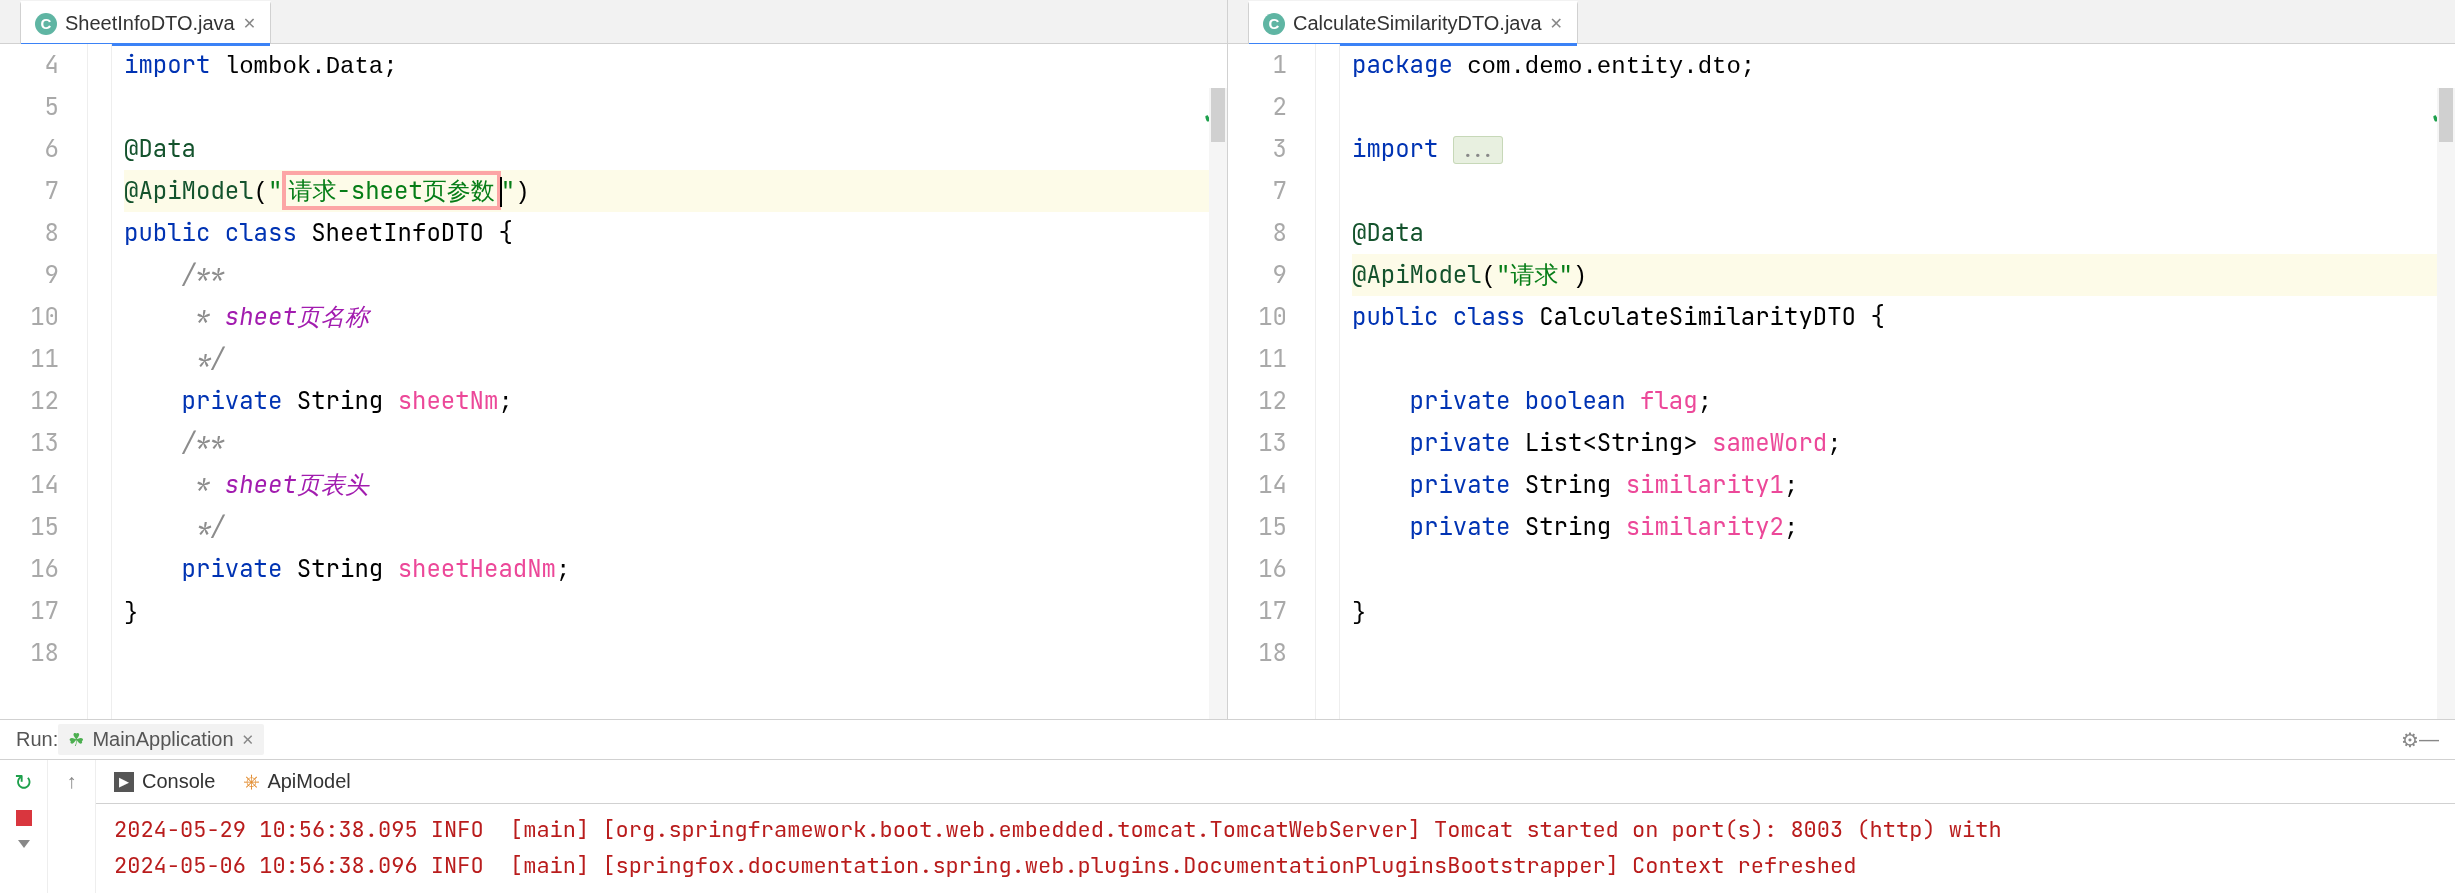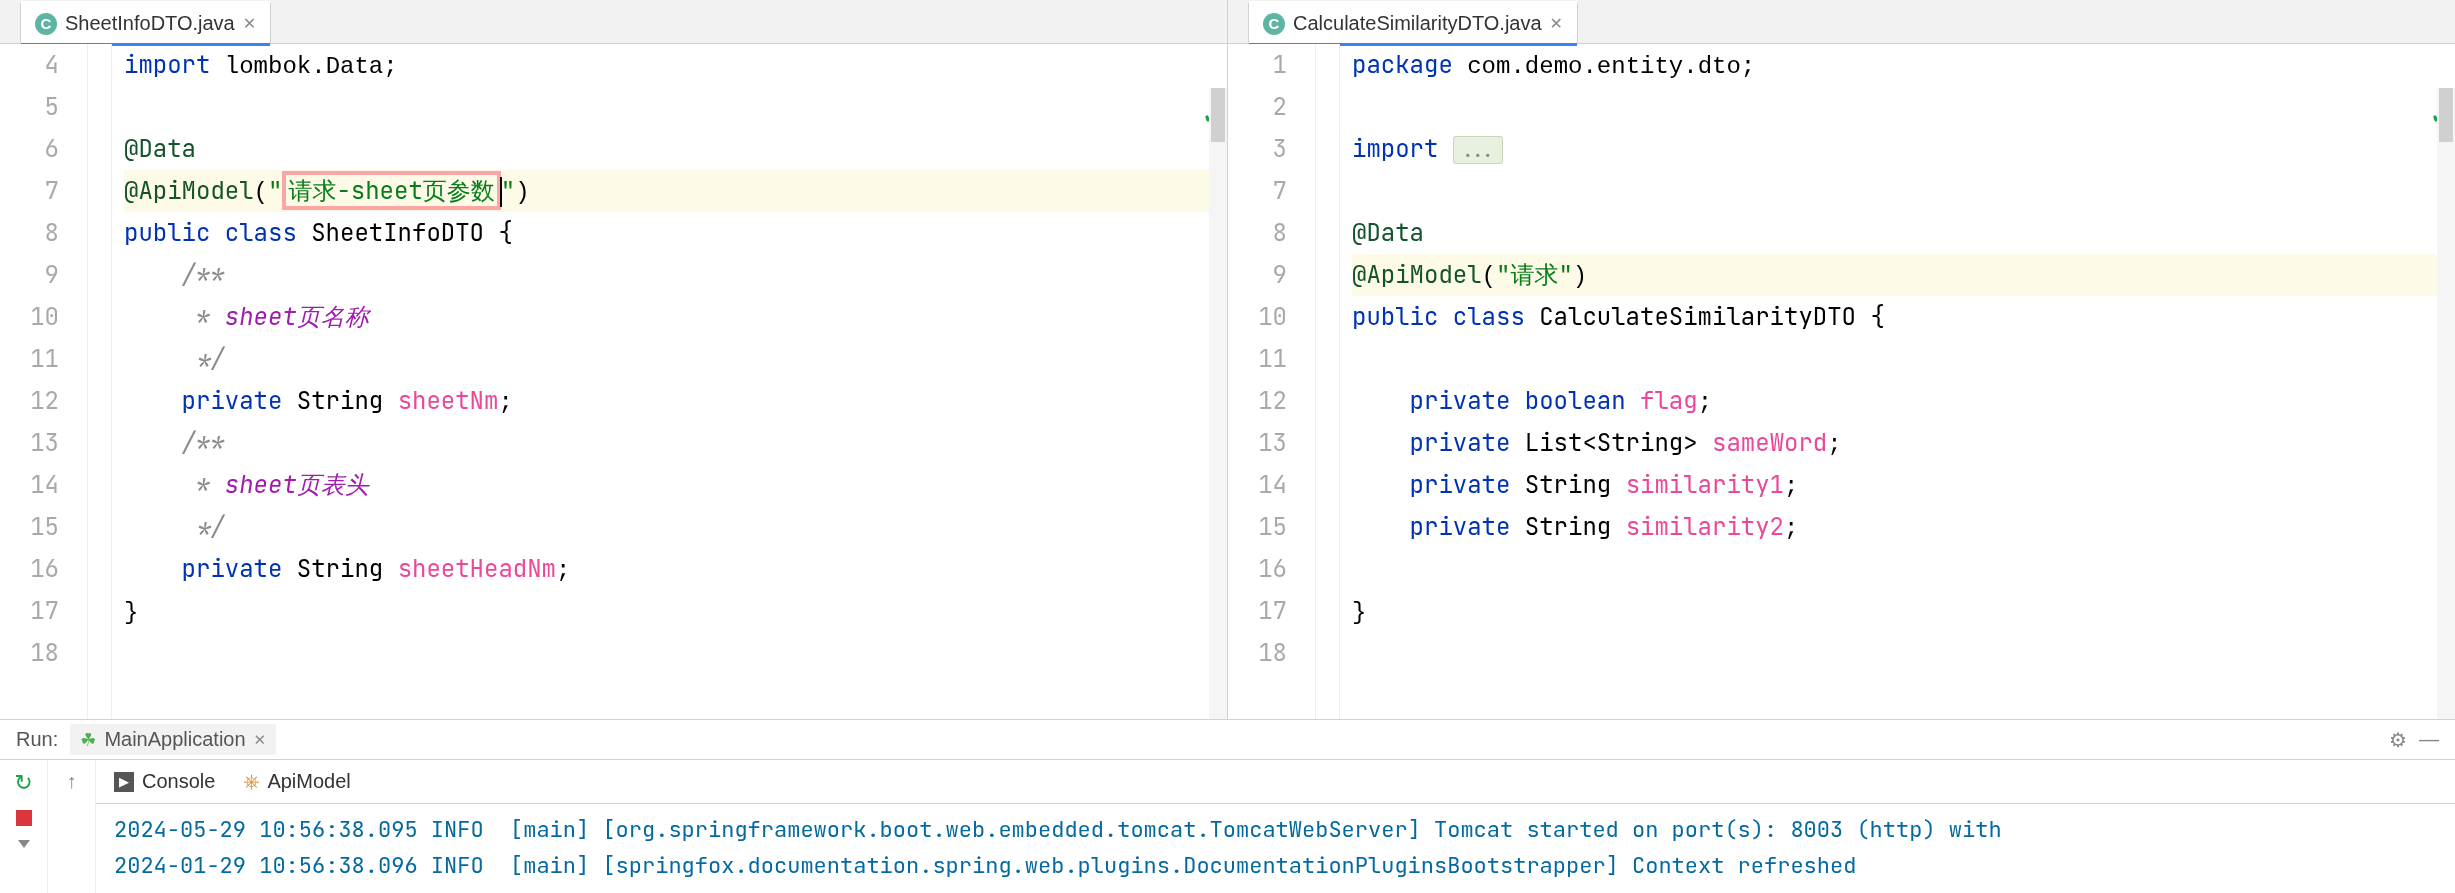--- a/index.html
+++ b/index.html
@@ -141,21 +141,20 @@
     display: flex;
     flex-direction: column;
     background: #fff;
   }
   .run-header {
     height: 40px;
     display: flex;
     align-items: center;
     padding: 0 16px;
     border-bottom: 1px solid #d1d1d1;
-    gap: 12px;
     font-size: 20px;
     color: #555;
   }
   .run-tab {
     display: flex; align-items: center; gap: 8px;
     padding: 4px 10px;
     background: #f2f2f2;
     border-radius: 2px;
   }
   .leaf-icon { color:#4caf50; font-size:18px; }
@@ -204,21 +203,21 @@
   }
   .endpoints-icon { color:#e28a2b; font-size:20px; }
 
   .console-out {
     flex:1;
     font-family: "JetBrains Mono","Consolas",monospace;
     font-size: 22px;
     line-height: 36px;
     padding: 8px 18px;
     white-space: pre;
-    color:#0369a1;
+    color:#b91c1c;
     overflow:hidden;
   }
 
   .fold-dots {
     background: #e8f0e0;
     border: 1px solid #c7d8b8;
     border-radius: 3px;
     padding: 0 6px;
     color: #888;
     font-size: 20px;
@@ -360,16 +359,16 @@
       <div class="run-subtabs">
         <div class="subtab active">
           <span class="console-icon">▶</span>
           <span>Console</span>
         </div>
         <div class="subtab">
           <span class="endpoints-icon">⎈</span>
           <span>ApiModel</span>
         </div>
       </div>
-      <div class="console-out" id="console-out"><div>2024-05-29 10:56:38.095 INFO  [main] [org.springframework.boot.web.embedded.tomcat.TomcatWebServer] Tomcat started on port(s): 8003 (http) with</div><div>2024-01-29 10:56:38.096 INFO  [main] [springfox.documentation.spring.web.plugins.DocumentationPluginsBootstrapper] Context refreshed</div></div>
+      <div class="console-out" id="console-out"><div>2024-05-29 10:56:38.095 INFO  [main] [org.springframework.boot.web.embedded.tomcat.TomcatWebServer] Tomcat started on port(s): 8003 (http) with</div><div>2024-05-06 10:56:38.096 INFO  [main] [springfox.documentation.spring.web.plugins.DocumentationPluginsBootstrapper] Context refreshed</div></div>
     </div>
   </div>
 </div>
 
 </body></html>

